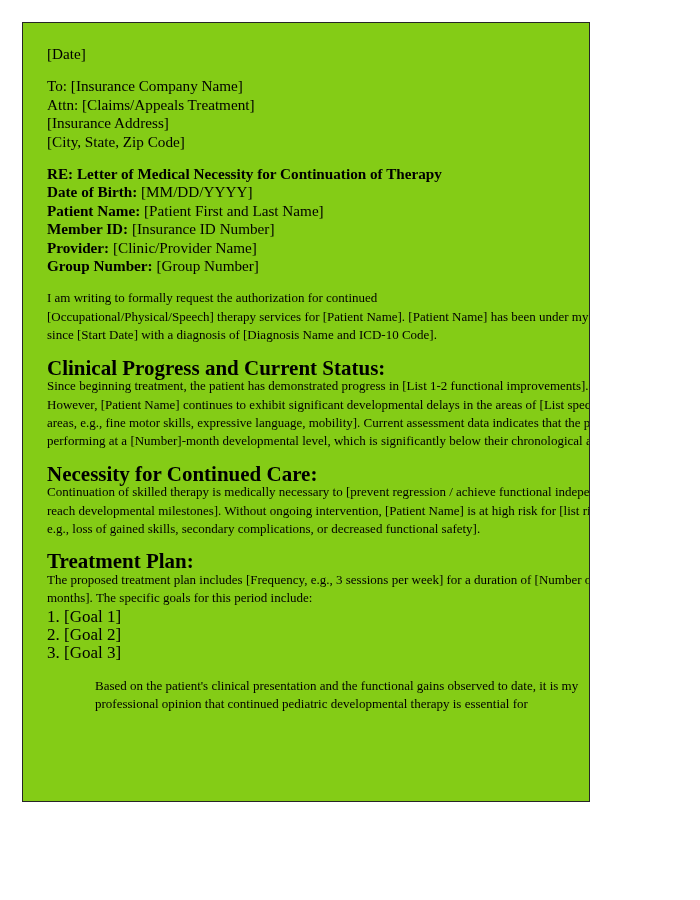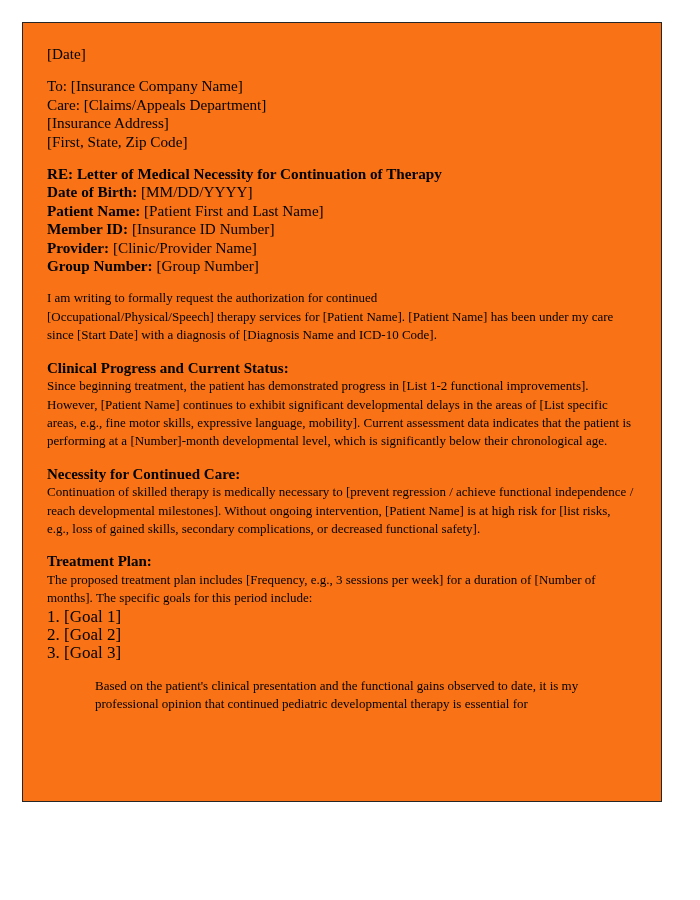--- a/index.html
+++ b/index.html
@@ -12,24 +12,24 @@
     width: 700px;
     height: 900px;
     overflow: hidden;
     font-family: "Liberation Serif", "DejaVu Serif", serif;
     color: #000000;
   }
   .page {
     position: absolute;
     left: 22px;
     top: 22px;
-    width: 640px;
+    width: 568px;
     height: 780px;
     border: 1.3px solid #262626;
-    background: #f97316;
+    background: #84cc16;
     box-sizing: border-box;
     overflow: hidden;
   }
   .page-inner {
     position: absolute;
     left: 24px;
     top: 22px;
     width: 588px;
   }
   .blk {
@@ -44,21 +44,21 @@
   .line {
     font-size: 15.2px;
     line-height: 18.4px;
   }
   .bold {
     font-weight: bold;
     text-align: center;
   }
   .heading {
     font-weight: bold;
-    font-size: 15px;
+    font-size: 21px;
     line-height: 18.4px;
   }
   .para {
     font-size: 13px;
     line-height: 18.4px;
   }
   .goal {
     font-size: 17px;
     line-height: 18.4px;
   }
@@ -72,23 +72,23 @@
 
 <div class="page">
   <div class="page-inner">
 
     <div class="blk">
       <div class="line">[Date]</div>
     </div>
 
     <div class="blk gap">
       <div class="line">To: [Insurance Company Name]</div>
-      <div class="line">Care: [Claims/Appeals Department]</div>
+      <div class="line">Attn: [Claims/Appeals Treatment]</div>
       <div class="line">[Insurance Address]</div>
-      <div class="line">[First, State, Zip Code]</div>
+      <div class="line">[City, State, Zip Code]</div>
     </div>
 
     <div class="blk gap">
       <div class="line"><span class="bold">RE:</span><span class="bold"> Letter of Medical Necessity for Continuation of Therapy</span></div>
       <div class="line"><span class="bold">Date of Birth:</span><span> [MM/DD/YYYY]</span></div>
       <div class="line"><span class="bold">Patient Name:</span><span> [Patient First and Last Name]</span></div>
       <div class="line"><span class="bold">Member ID:</span><span> [Insurance ID Number]</span></div>
       <div class="line"><span class="bold">Provider:</span><span> [Clinic/Provider Name]</span></div>
       <div class="line"><span class="bold">Group Number:</span><span> [Group Number]</span></div>
     </div>

